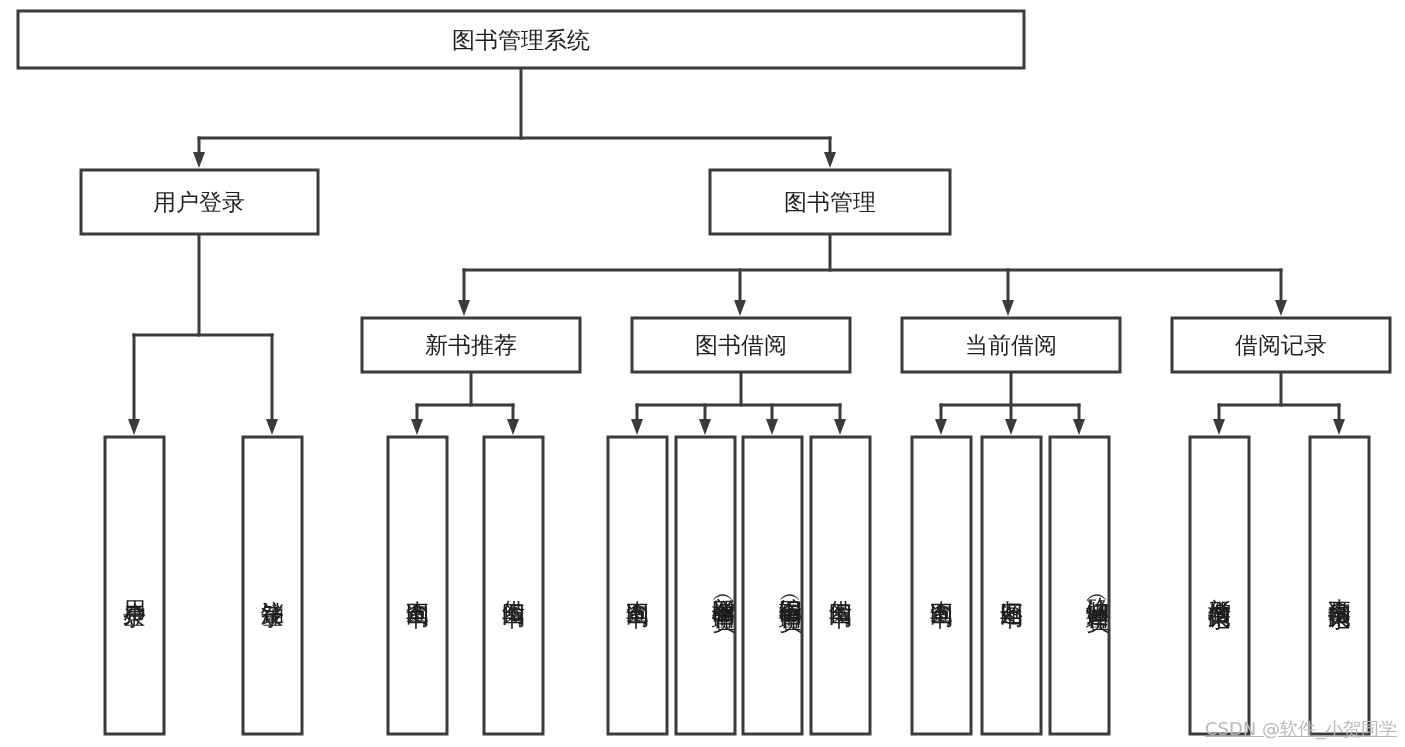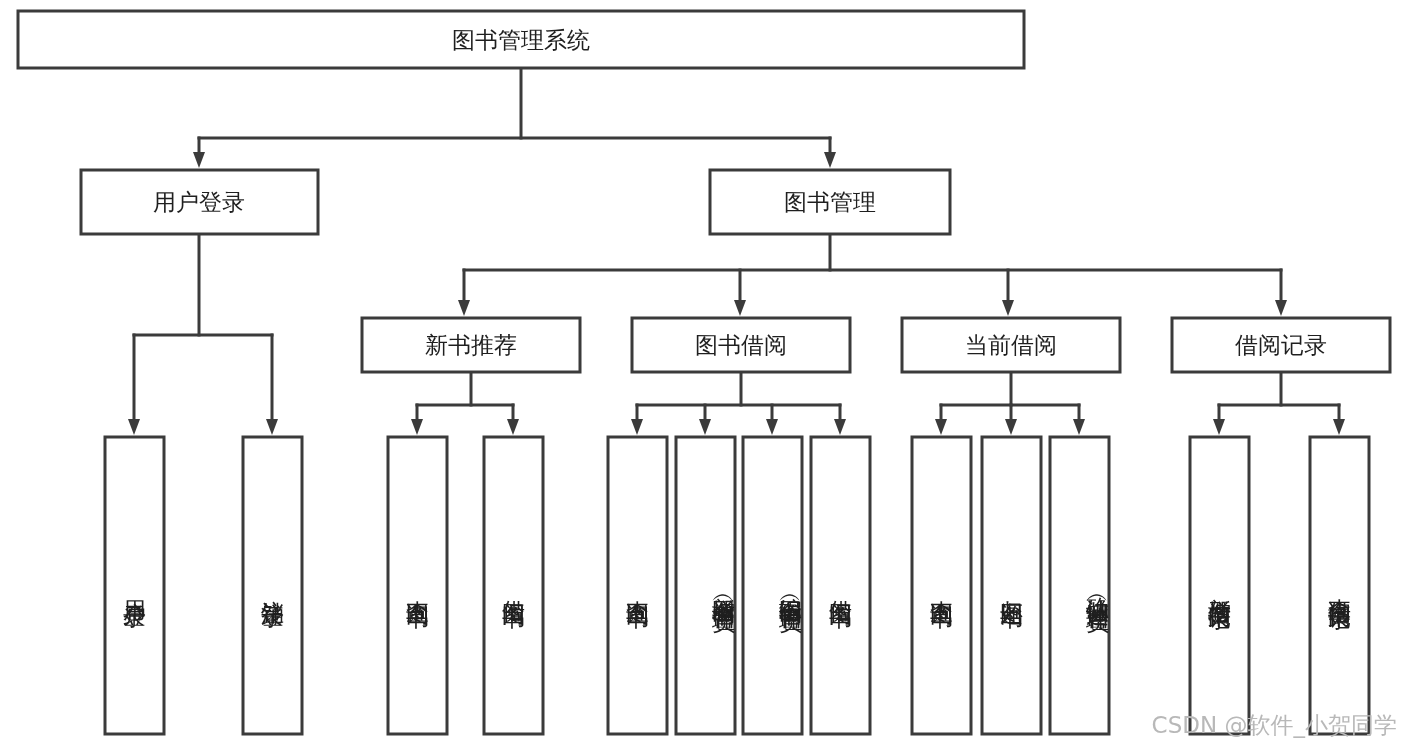--- a/index.html
+++ b/index.html
@@ -57,23 +57,24 @@
     color: #1f1f1f;
     letter-spacing: 2px;
     white-space: nowrap;
     pointer-events: none;
   }
   #watermark {
     position: absolute;
     right: 8px;
     bottom: 6px;
     font-family: "DejaVu Sans", "Liberation Sans", sans-serif;
-    font-size: 23px;
+    font-size: 18px;
     color: #b8b8b8;
     white-space: nowrap;
+    text-decoration: underline;
   }
 </style>
 </head>
 <body>
 
 <div id="diagram-root">
 
   <svg id="tree-svg" viewBox="0 0 1405 747">
     <defs>
       <marker id="arrow" viewBox="0 0 12 14" refX="6" refY="13" markerWidth="12" markerHeight="14" orient="auto-start-reverse" markerUnits="userSpaceOnUse">

